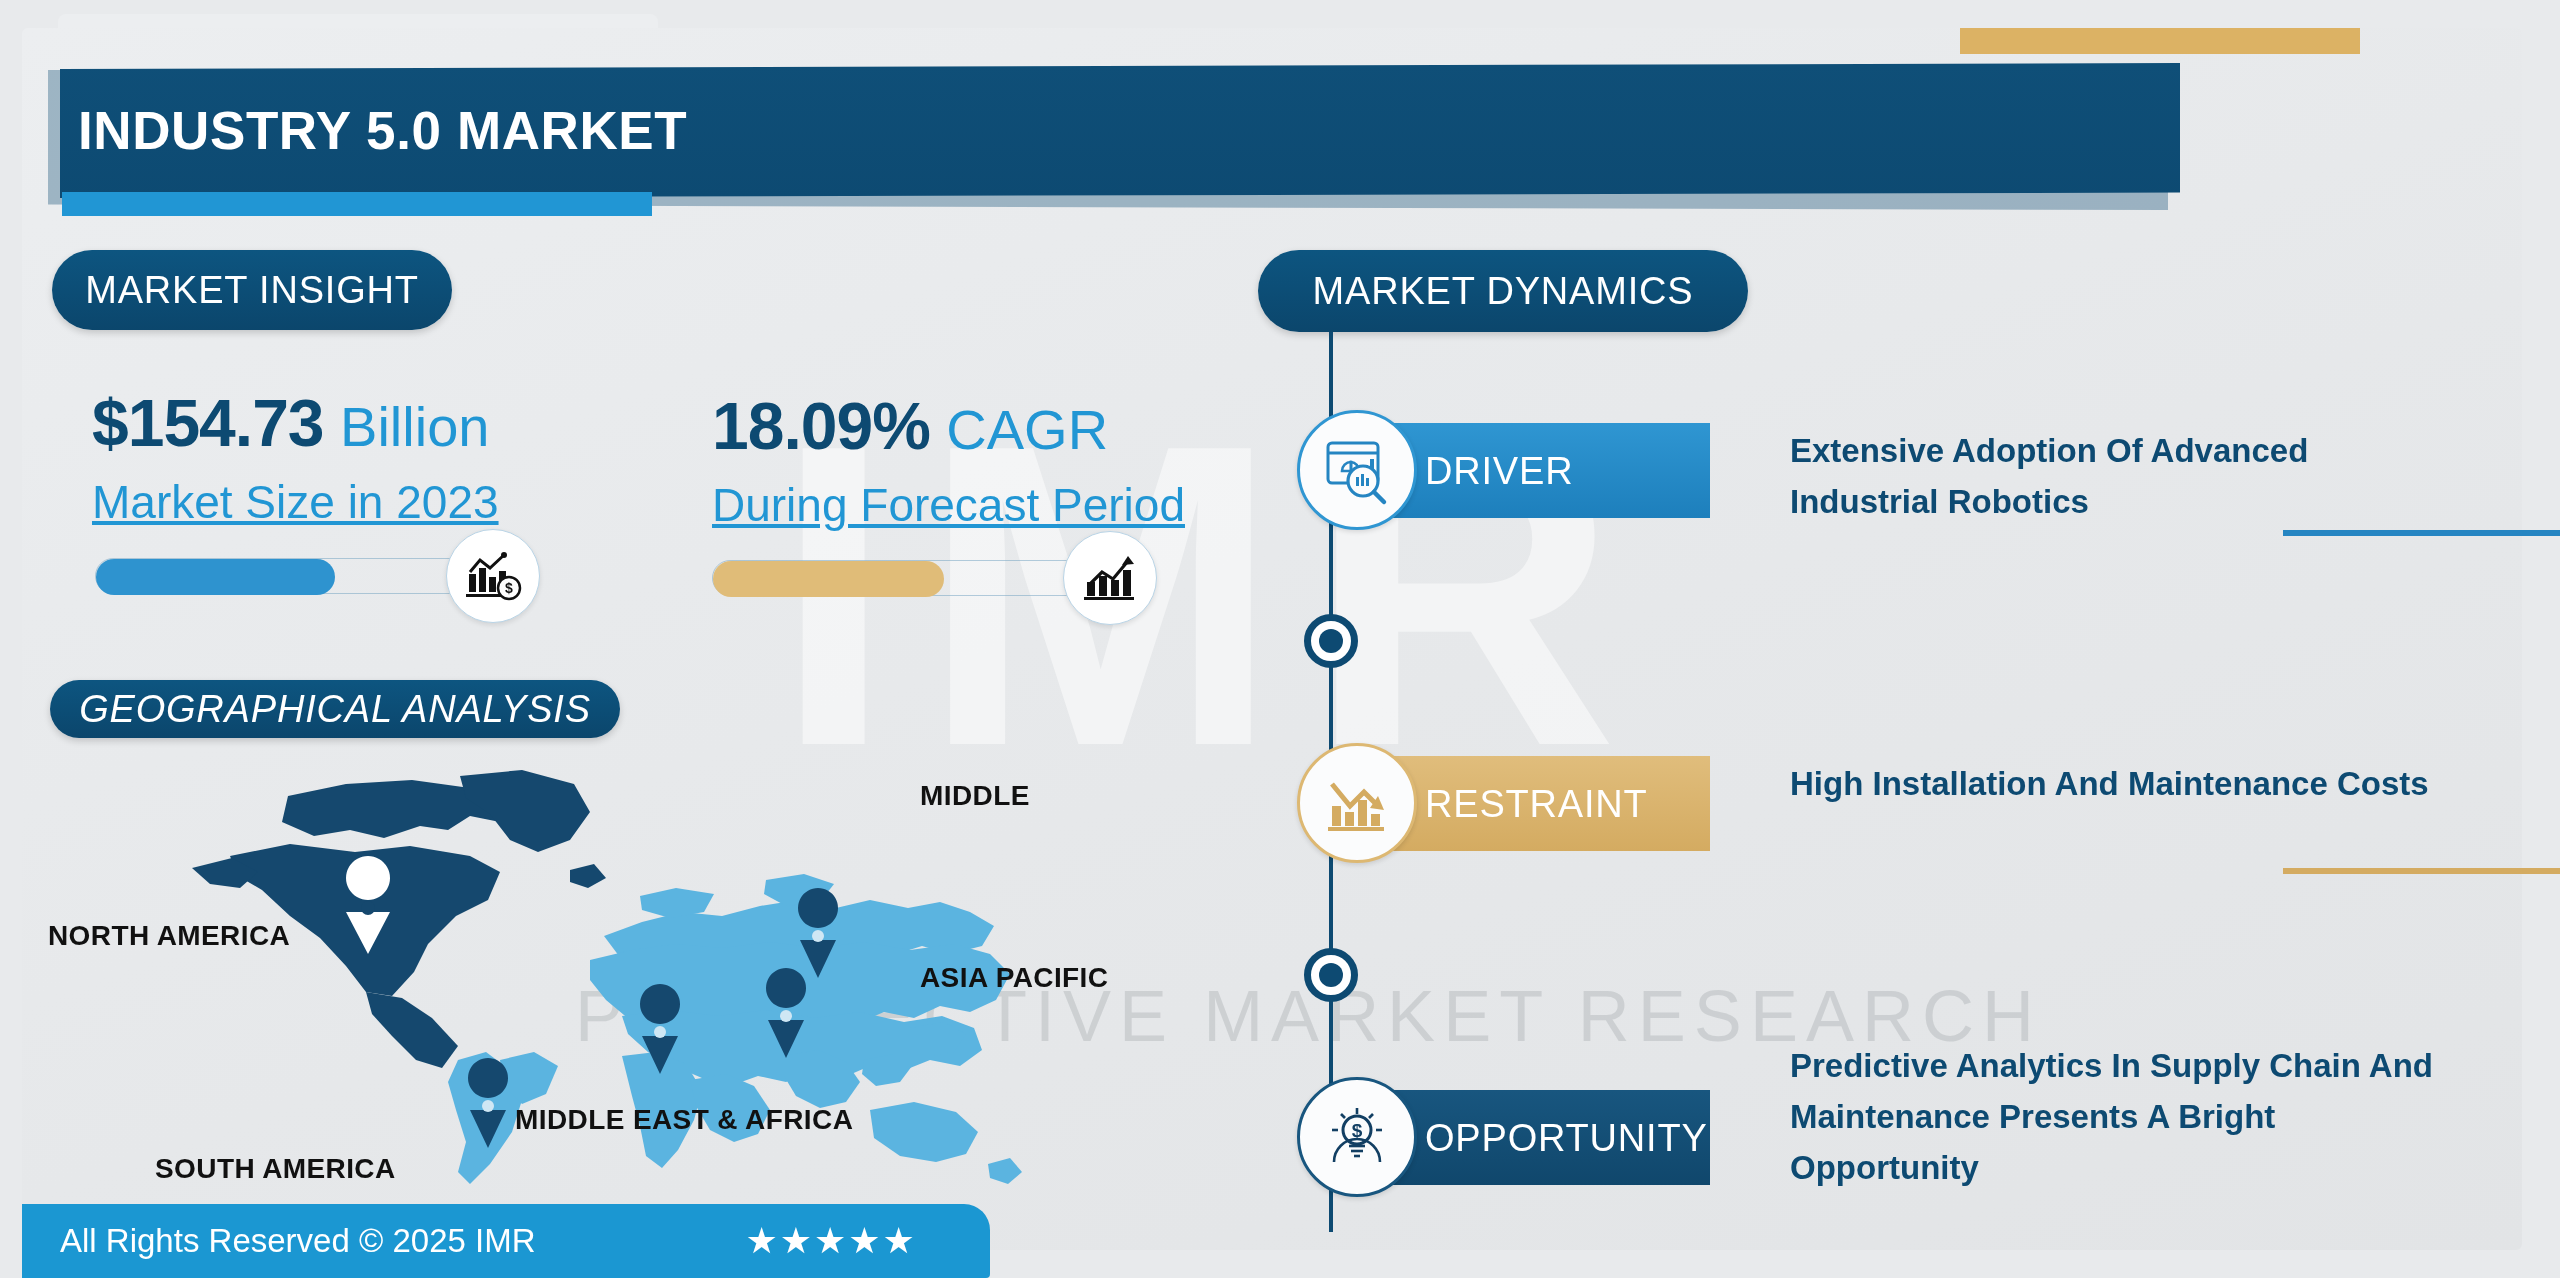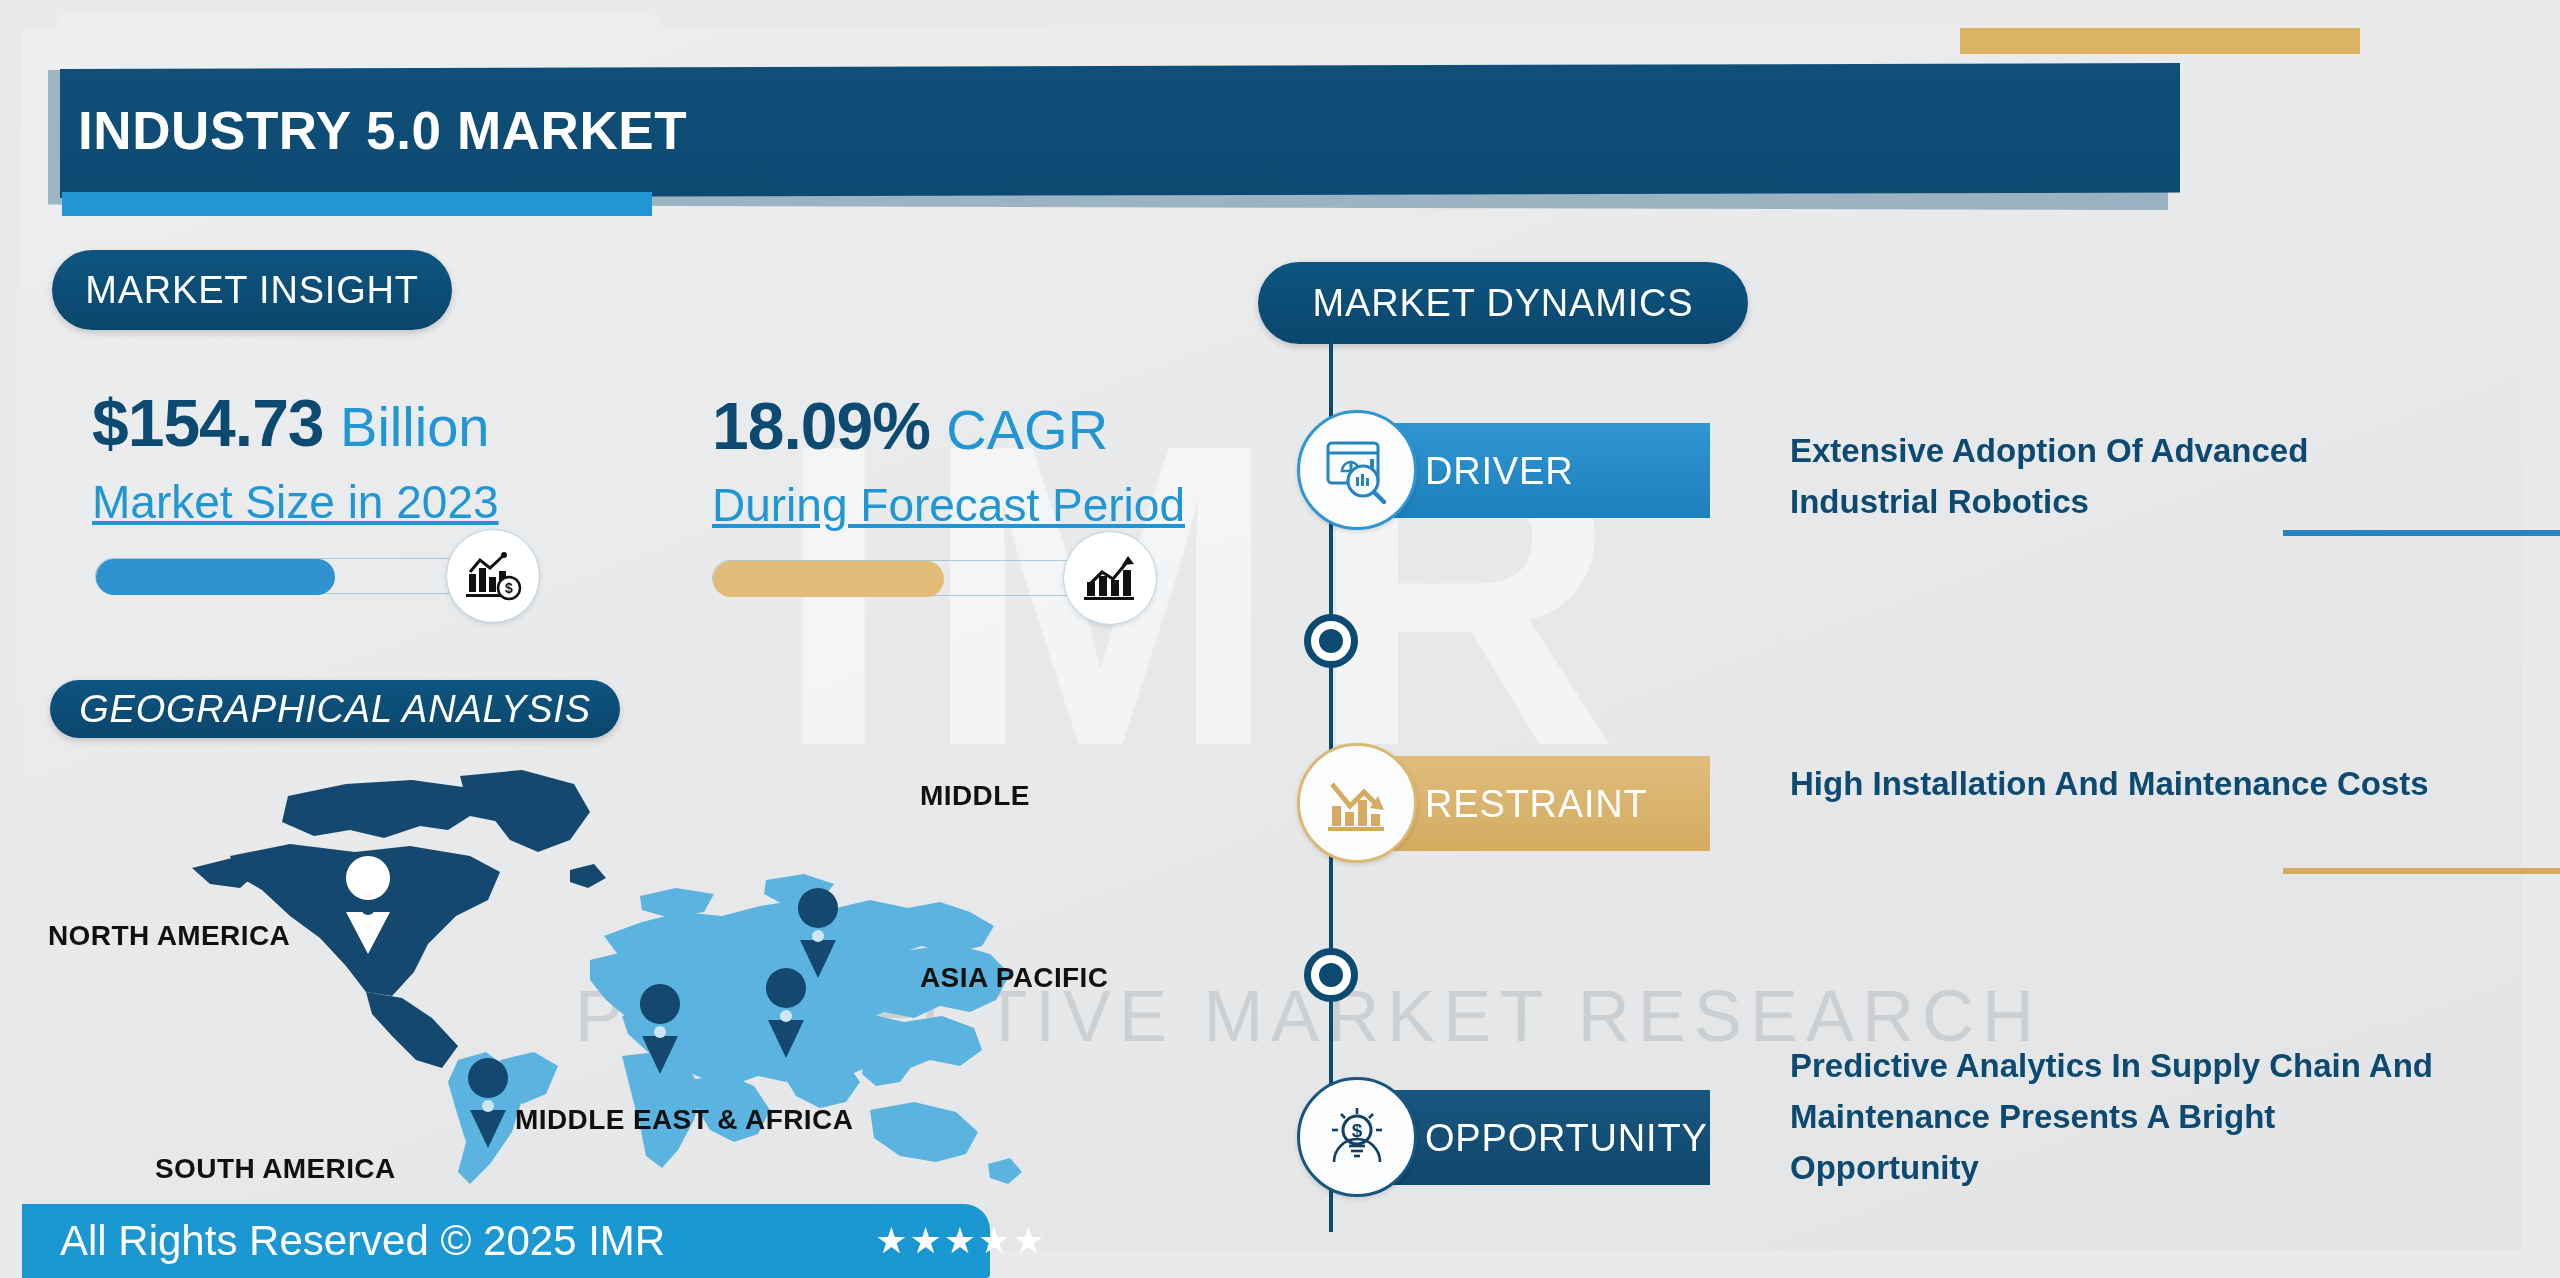--- a/index.html
+++ b/index.html
@@ -68,21 +68,21 @@
   .pill {
     position:absolute;
     background:linear-gradient(180deg,#0d5580 0%, #0b466c 100%);
     border-radius:46px;
     display:flex; align-items:center; justify-content:center;
     color:#fff; font-size:38px; letter-spacing:.8px; font-weight:500;
     box-shadow:0 3px 7px rgba(0,0,0,.17);
   }
   #pill-insight { left:52px; top:250px; width:400px; height:80px;text-align:right; }
   #pill-geo     { left:50px; top:680px; width:570px; height:58px;font-style:italic; }
-  #pill-dyn     { left:1258px; top:262px; width:490px; height:82px; }
+  #pill-dyn     { left:1258px; top:250px; width:490px; height:82px; }
 
   
   .stat { position:absolute; }
   #stat-a { left:92px; top:385px; }
   #stat-b { left:712px; top:388px; }
   .stat-line1 { white-space:nowrap; }
   .big-num {
     font-size:66px; font-weight:700; color:#0d4a72;
     letter-spacing:-1px;
   }
@@ -126,21 +126,21 @@
   #lbl-eu  { left:920px; top:780px; }
   #lbl-ap  { left:920px; top:962px; }
 
   
   .footer {
     position:absolute; left:22px; top:1204px; width:968px; height:74px;
     background:#1b97d2;
     border-top-right-radius:26px; border-bottom-right-radius:4px;
     display:flex; align-items:center;
   }
-  .footer-txt { color:#fff; font-size:42px; margin-left:38px; white-space:nowrap; }
+  .footer-txt { color:#fff; font-size:33px; margin-left:38px; white-space:nowrap; }
   .footer-stars { color:#fff; font-size:36px; letter-spacing:2px; margin-left:210px; }
 
   
   #timeline {
     position:absolute; left:1329px; top:332px; width:4px; height:900px;
     background:#0d4a72;
   }
   .tl-node {
     position:absolute; left:1304px; width:54px; height:54px; border-radius:50%;
     background:#fff; border:7px solid #0d4a72;

